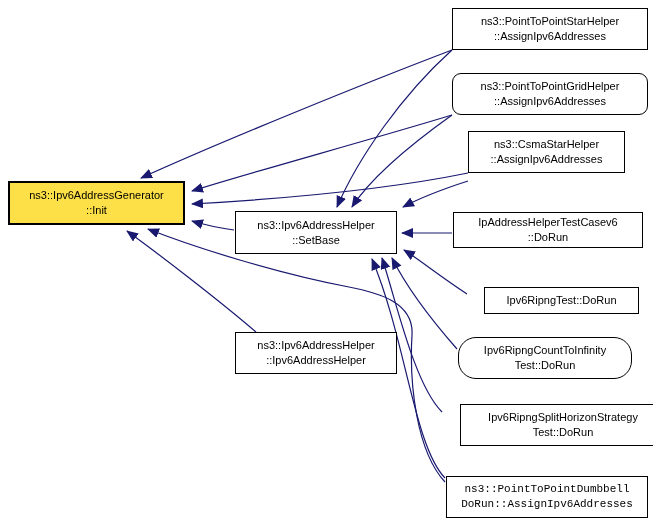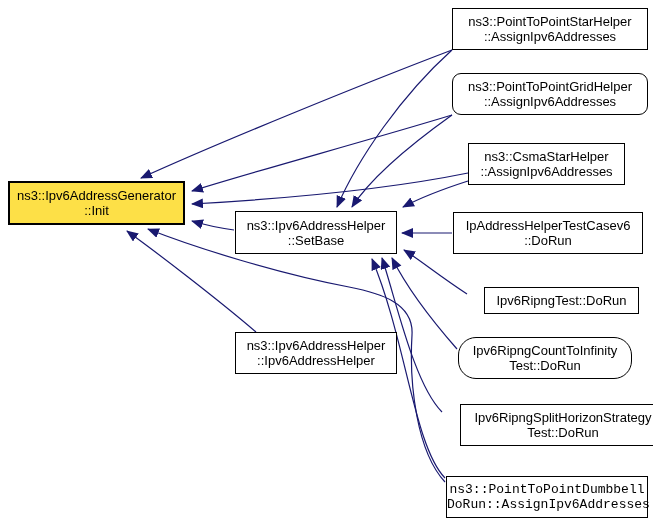--- a/index.html
+++ b/index.html
@@ -25,23 +25,24 @@
     stroke: #191970;
     stroke-width: 1.2px;
   }
   .node {
     position: absolute;
     box-sizing: border-box;
     background: #ffffff;
     border: 1px solid #000000;
     display: flex;
     flex-direction: column;
+    align-items: center;
     justify-content: center;
     text-align: center;
-    font-size: 13px;
+    font-size: 11px;
     line-height: 15px;
     color: #000000;
     cursor: pointer;
     white-space: nowrap;
   }
   .node.selected {
     background: #fde047;
     border-width: 2px;
   }
   .node span { display: block; }
@@ -91,26 +92,26 @@
   <div class="node" style="left:452px; top:8px; width:196px; height:42px;">
     <span>ns3::PointToPointStarHelper</span>
     <span>::AssignIpv6Addresses</span>
   </div>
 
   <div class="node" style="left:452px; top:73px; width:196px; height:42px;border-radius:9px;">
     <span>ns3::PointToPointGridHelper</span>
     <span>::AssignIpv6Addresses</span>
   </div>
 
-  <div class="node" style="left:468px; top:143px; width:157px; height:42px;">
+  <div class="node" style="left:468px; top:131px; width:157px; height:42px;">
     <span>ns3::CsmaStarHelper</span>
     <span>::AssignIpv6Addresses</span>
   </div>
 
-  <div class="node" style="left:453px; top:212px; width:190px; height:42px;">
+  <div class="node" style="left:453px; top:212px; width:190px; height:36px;">
     <span>IpAddressHelperTestCasev6</span>
     <span>::DoRun</span>
   </div>
 
   <div class="node" style="left:467px; top:287px; width:155px; height:27px;margin-left:17px;">
     <span>Ipv6RipngTest::DoRun</span>
   </div>
 
   <div class="node" style="left:458px; top:337px; width:174px; height:42px;border-radius:18px;">
     <span>Ipv6RipngCountToInfinity</span>

